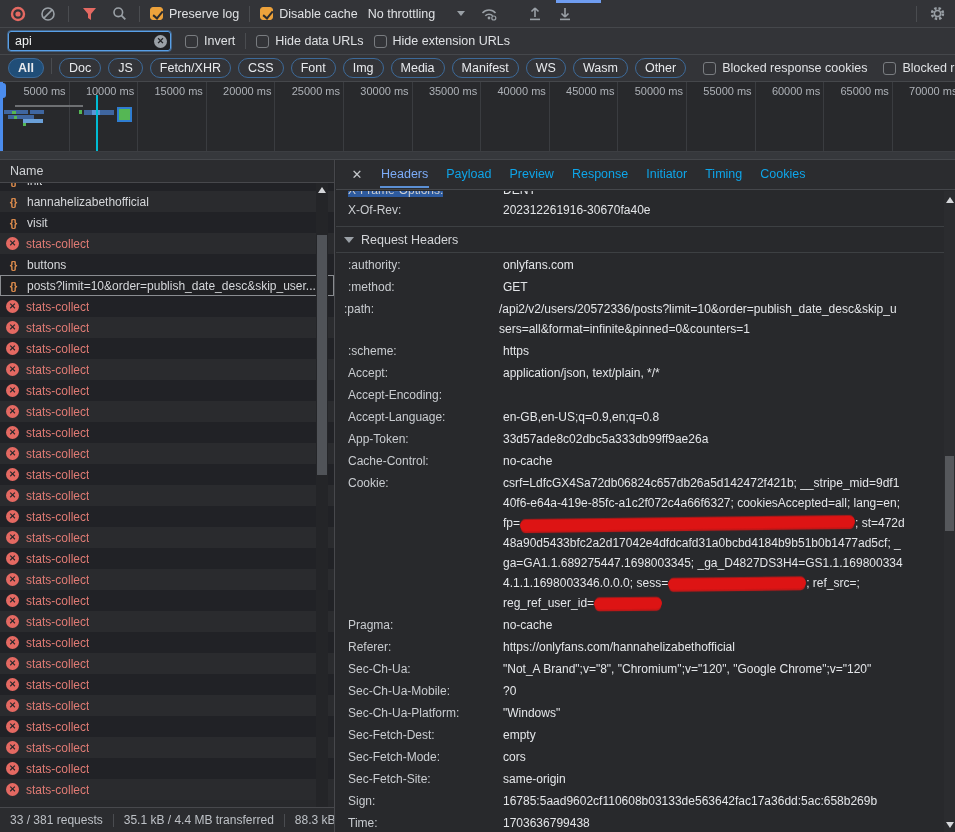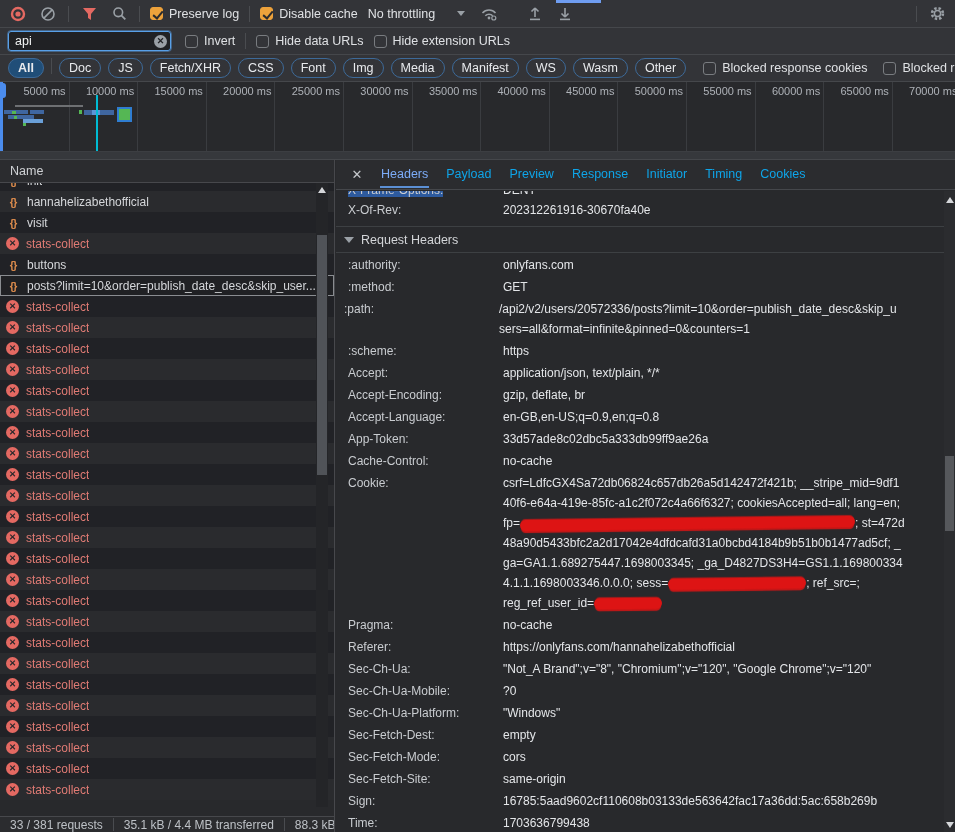--- a/index.html
+++ b/index.html
@@ -59,21 +59,21 @@
   .req-row:nth-child(even) { background:#2a2b2e; }
   .req-row.error { color:#e07b74; }
   .req-row.selected { outline:1px solid #8a8d91; outline-offset:-1px; background:#202124; }
   .req-row .rname { overflow:hidden; text-overflow:ellipsis; }
   .ic-json { color:#d98a4c; font-weight:bold; font-size:11px; letter-spacing:-1px; flex:0 0 14px; text-align:center; }
   .ic-err { width:13px; height:13px; border-radius:50%; background:#e46962; color:#26272a; font-size:8.5px; font-weight:bold; line-height:13px; text-align:center; flex:0 0 13px; }
   
   #left-sb { position:absolute; top:23px; right:6px; width:12px; height:624px; background:#242528; }
   #left-sb .thumb { position:absolute; left:1px; top:52px; width:10px; height:240px; background:#505358; }
   .sb-arrow-up { position:absolute; left:2px; top:4px; width:0; height:0; border-left:4px solid transparent; border-right:4px solid transparent; border-bottom:6px solid #d5d7da; }
-  #status-bar { position:absolute; bottom:0; left:0; width:334px; height:16px; background:#2b2c2f; border-top:1px solid #47484c; display:flex; align-items:center; gap:10px; padding:0 10px; color:#bdc1c6; font-size:12px; white-space:nowrap; overflow:hidden; }
+  #status-bar { position:absolute; bottom:0; left:0; width:334px; height:25px; background:#2b2c2f; border-top:1px solid #47484c; display:flex; align-items:center; gap:10px; padding:0 10px; color:#bdc1c6; font-size:12px; white-space:nowrap; overflow:hidden; }
   #status-bar .sep-v { height:13px; }
 
   
   #right-pane { position:absolute; top:160px; left:336px; width:619px; height:672px; background:#28292c; overflow:hidden; }
   #tabs-bar { position:absolute; top:0; left:0; width:619px; height:30px; background:#2b2c2f; border-bottom:1px solid #45474b; display:flex; align-items:center; gap:4px; padding:0 10px; }
   .close-x { color:#c4c7cb; font-size:13px; width:22px; text-align:center; flex:0 0 22px; }
   .tab { padding:6px 9px 7px 9px; color:#0ea5e9; font-size:12.5px; position:relative; white-space:nowrap; }
   .tab.active { color:#7cacf8; }
   .tab.active::after { content:""; position:absolute; left:8px; right:8px; bottom:0; height:2px; background:#5b8fd4; }
   #detail-clip { position:absolute; top:31px; left:0; width:608px; height:641px; overflow:hidden; }
@@ -447,21 +447,20 @@
           <div class="hdr-row" style="margin-top: 2px;">
             <span class="hdr-name">:scheme:</span>
             <div class="hdr-value">https</div>
           </div>
           <div class="hdr-row" style="margin-top: 2px;">
             <span class="hdr-name">Accept:</span>
             <div class="hdr-value">application/json, text/plain, */*</div>
           </div>
           <div class="hdr-row" style="margin-top: 2px;">
             <span class="hdr-name">Accept-Encoding:</span>
-            <div class="hdr-value">gzip, deflate, br</div>
           </div>
           <div class="hdr-row" style="margin-top: 2px;">
             <span class="hdr-name">Accept-Language:</span>
             <div class="hdr-value">en-GB,en-US;q=0.9,en;q=0.8</div>
           </div>
           <div class="hdr-row" style="margin-top: 2px;">
             <span class="hdr-name">App-Token:</span>
             <div class="hdr-value">33d57ade8c02dbc5a333db99ff9ae26a</div>
           </div>
           <div class="hdr-row" style="margin-top: 2px;">

